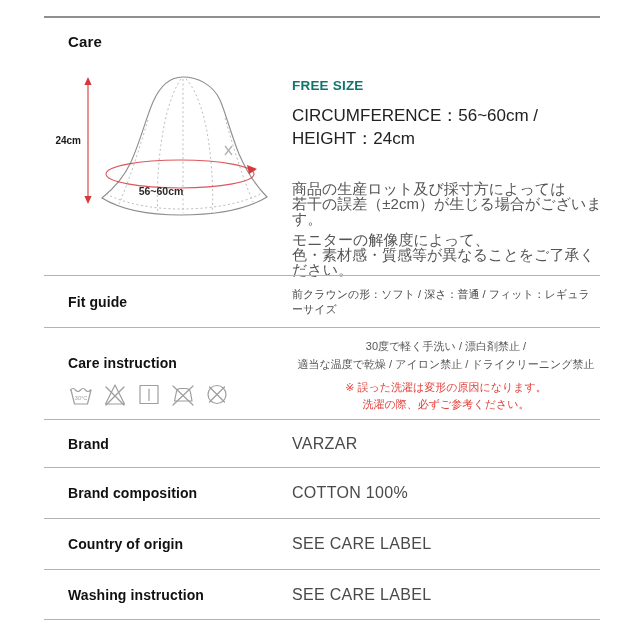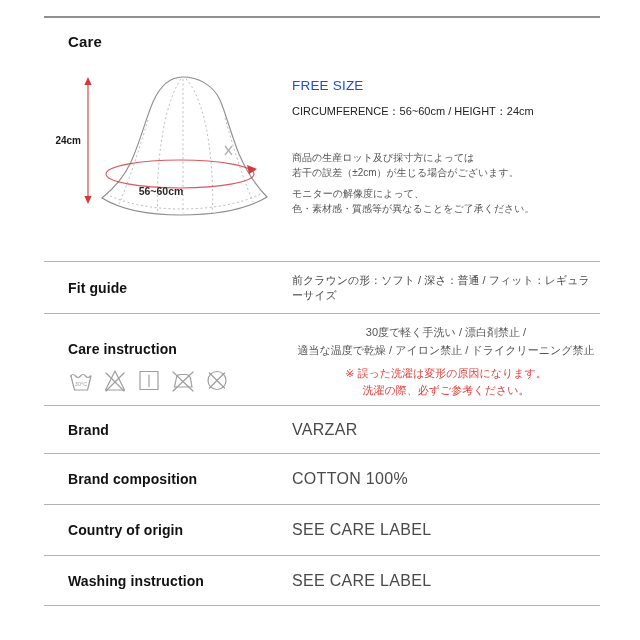--- a/index.html
+++ b/index.html
@@ -12,25 +12,25 @@
 
   .hat-svg { position:absolute; left:48px; top:72px; width:230px; height:160px; }
   .hat-outline { fill:#ffffff; stroke:#8c8c8c; stroke-width:1.1; }
   .seam { fill:none; stroke:#bdbdbd; stroke-width:1; stroke-dasharray:2 2.6; }
   .logo-stroke { stroke:#b0b0b0; stroke-width:1.3; }
   .meas { stroke-width:1.1; fill:none; }
   .svg-label-red { font-family:"Liberation Sans","DejaVu Sans",sans-serif; font-size:10px; font-weight:bold; fill:#1a1a1a; }
   .svg-label-dim { font-family:"Liberation Sans","DejaVu Sans",sans-serif; font-size:10.5px; font-weight:bold; fill:#2a2a2a; }
 
   .info { position:absolute; left:292px; top:78px; width:310px; }
-  .free-size { font-size:13.5px; font-weight:normal; color:#1d4ed8; margin-bottom:11px; letter-spacing:.2px; }
-  .dims { font-size:11px; color:#222; margin-bottom:31px; }
-  .note { font-size:10px; line-height:15px; color:#555; margin-bottom:6px; }
+  .free-size { font-size:13.5px; font-weight:bold; color:#0f766e; margin-bottom:11px; letter-spacing:.2px; }
+  .dims { font-size:17px; color:#222; margin-bottom:31px; }
+  .note { font-size:15px; line-height:15px; color:#555; margin-bottom:6px; }
 
-  .rows { position:absolute; left:44px; top:261px; width:556px; }
+  .rows { position:absolute; left:44px; top:275px; width:556px; }
   .row { display:flex; border-top:1px solid #b3b3b3; }
   .row:last-child { border-bottom:1px solid #b3b3b3; }
   .row-simple { align-items:center; }
   .label-col { width:248px; padding-left:24px; }
   .row .label { font-size:14px; font-weight:bold; color:#111; letter-spacing:.1px; }
   .value { flex:1; font-size:16px; color:#4a4a4a; letter-spacing:.3px; }
   .value-jp { font-size:11px; letter-spacing:0; }
 
   .row-fit { height:52px; }
   .row-care { height:92px; }

